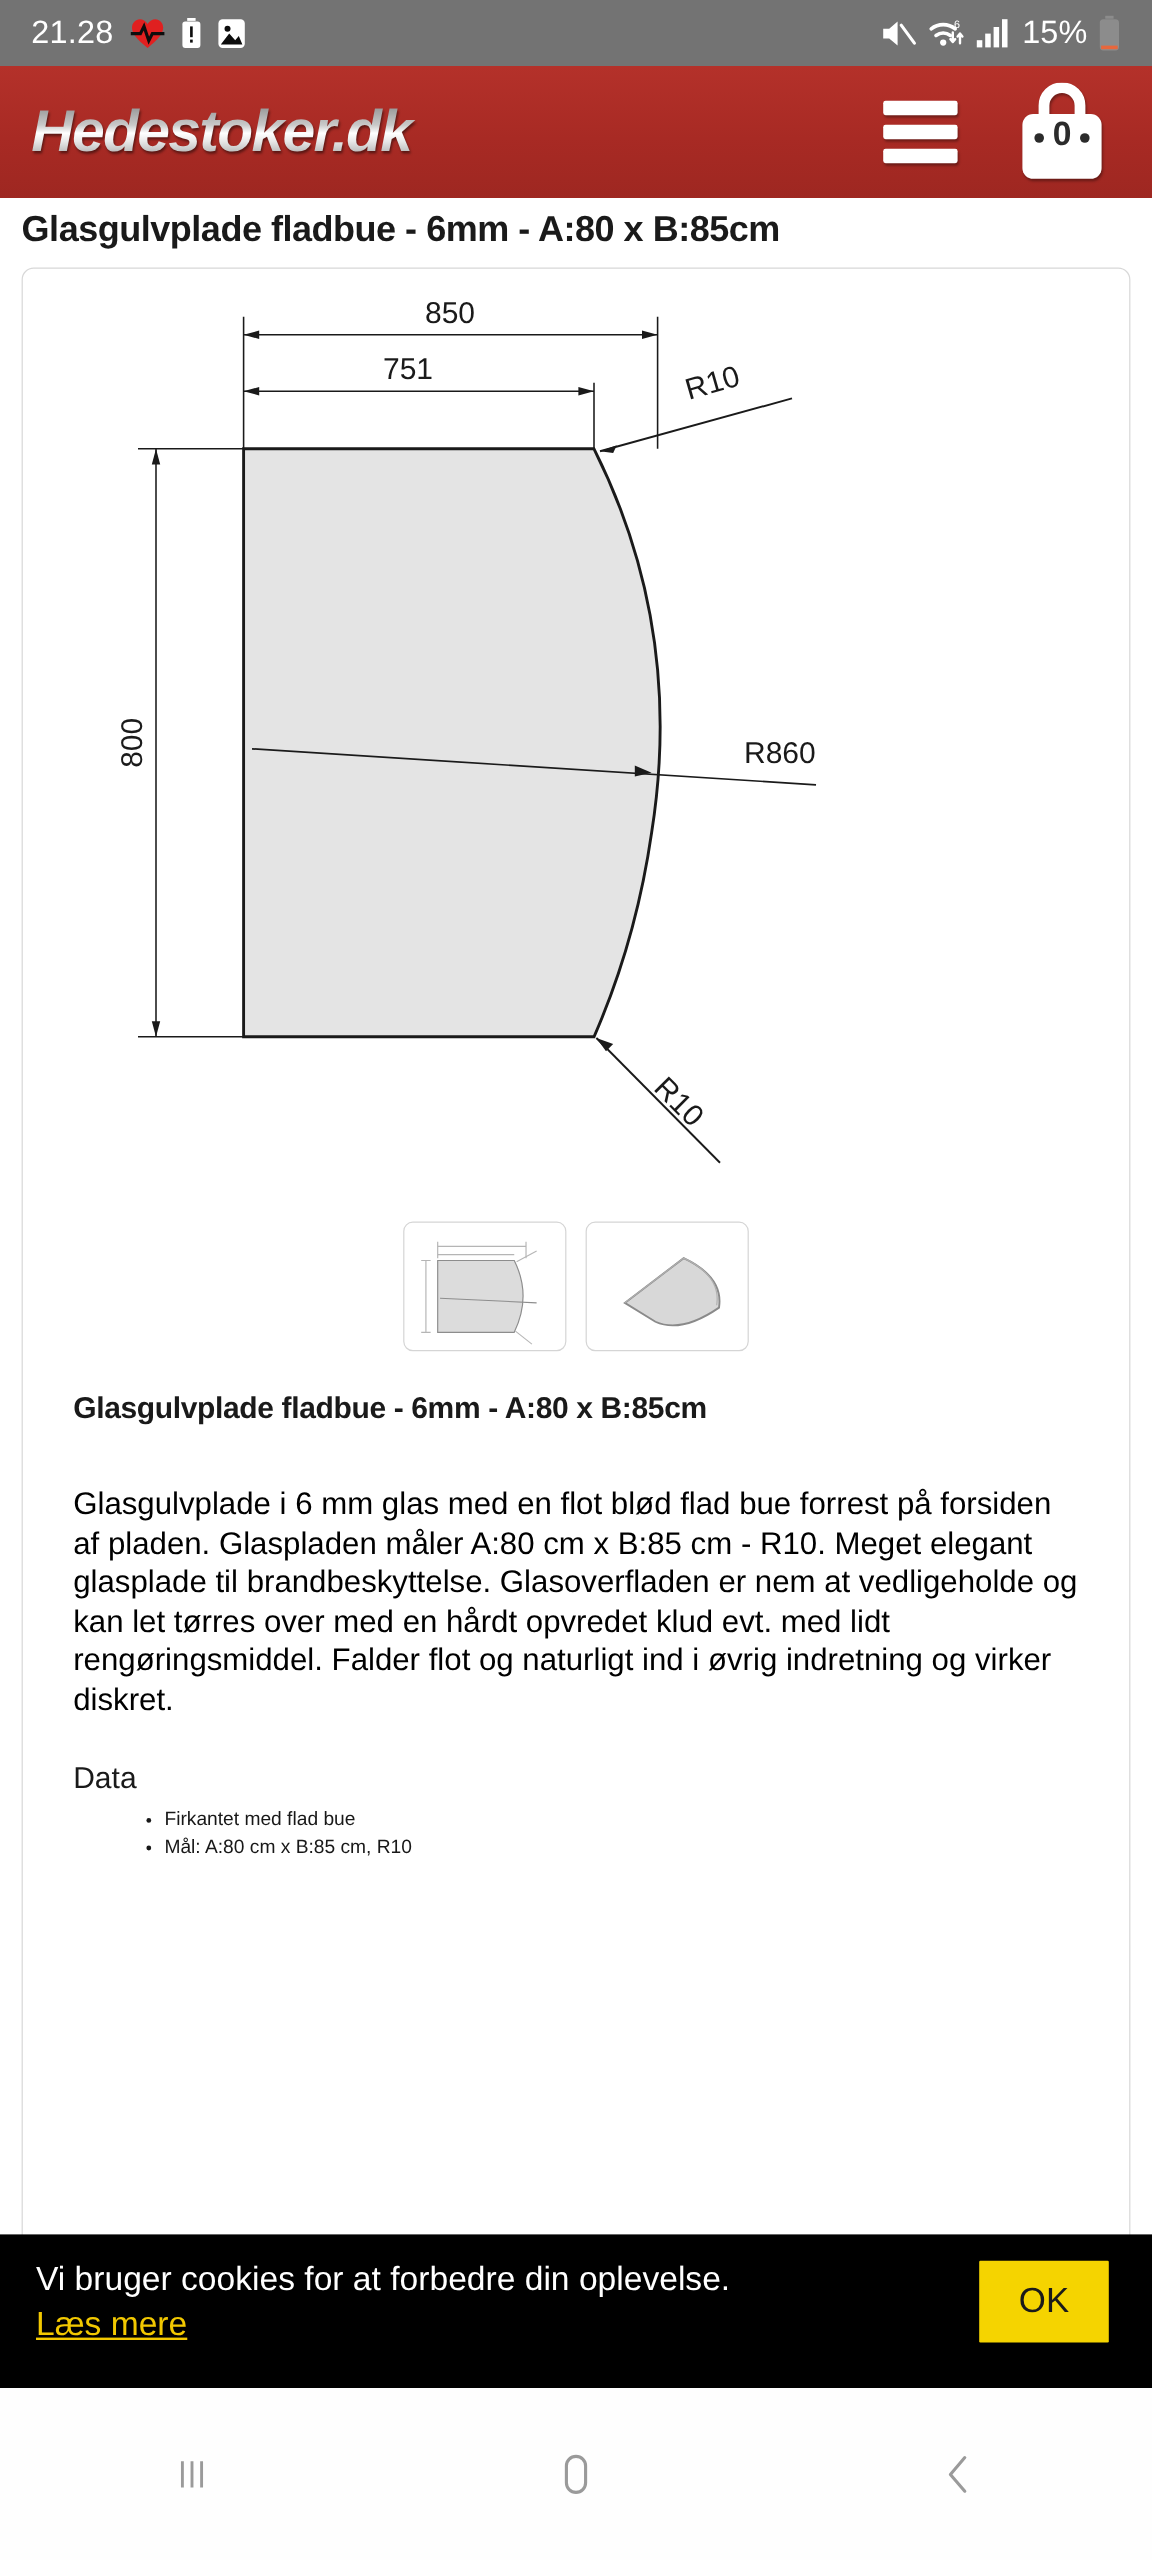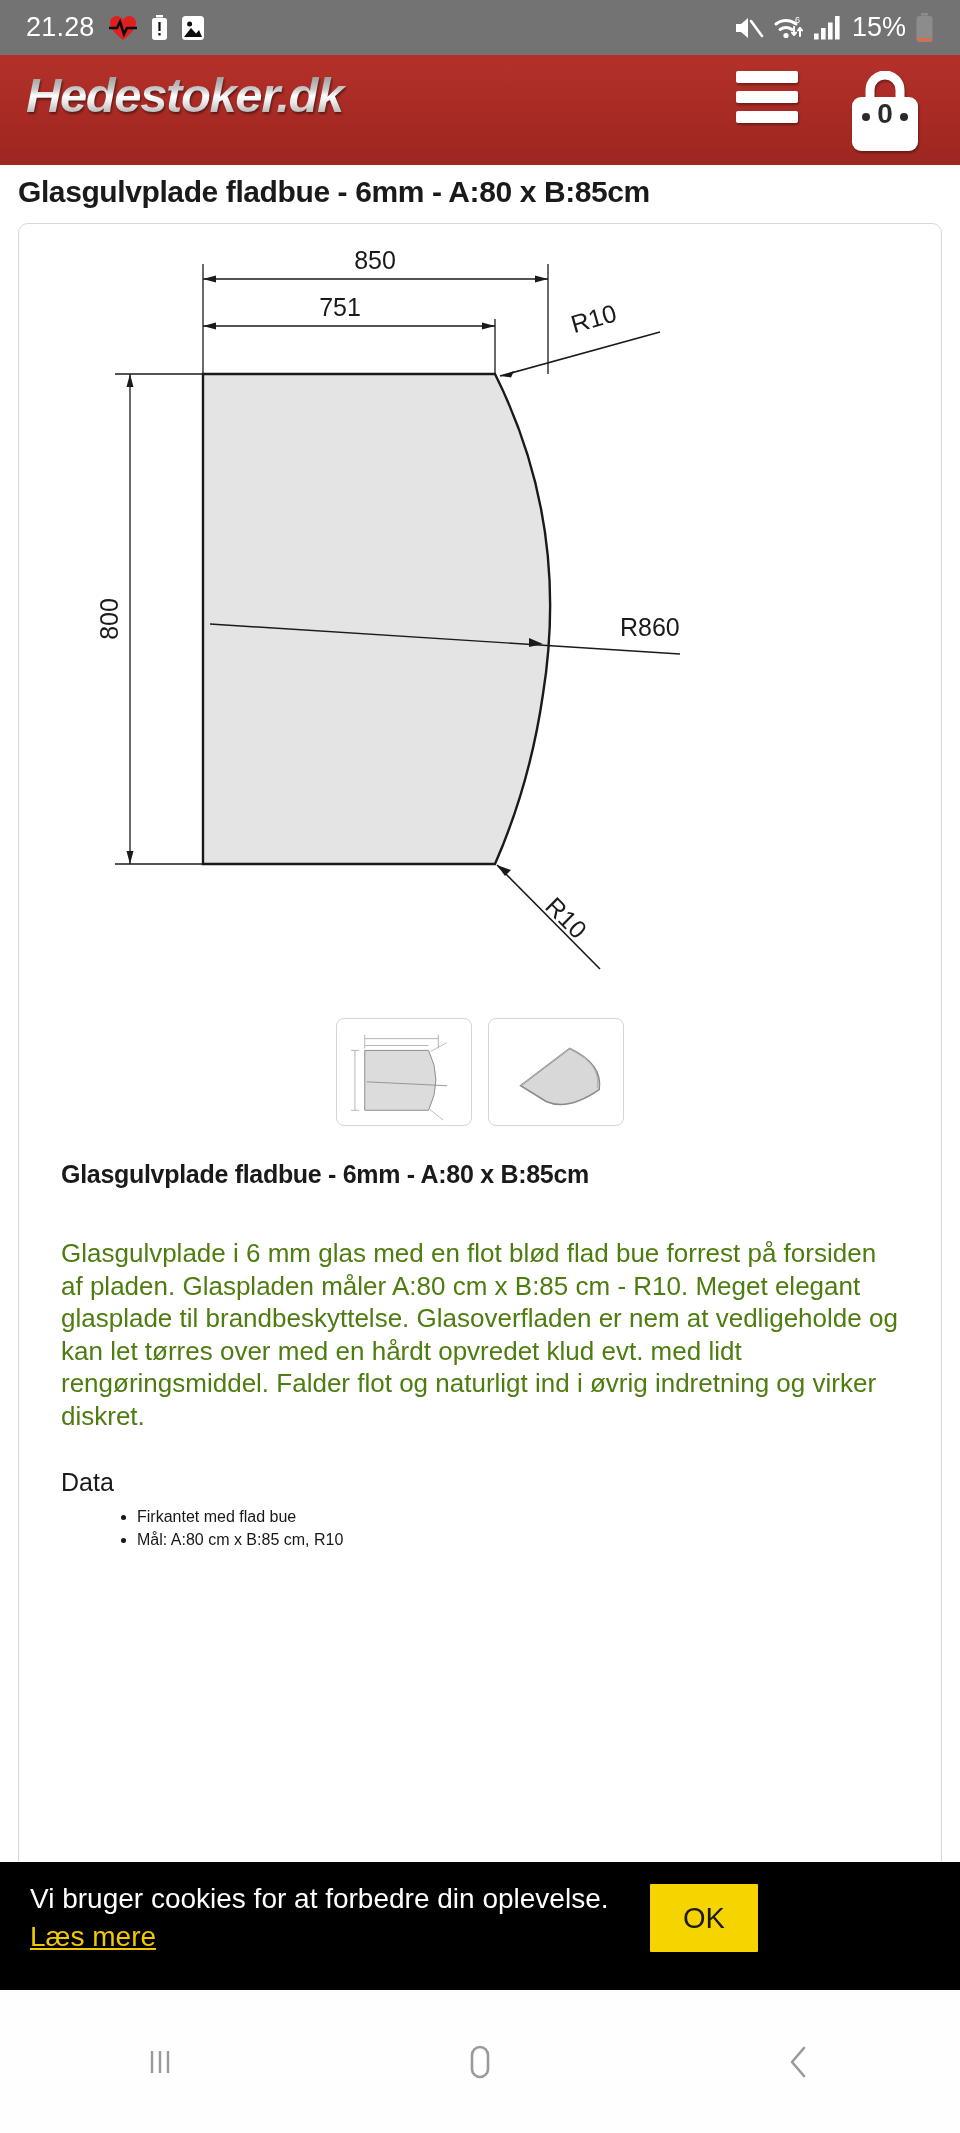--- a/index.html
+++ b/index.html
@@ -32,20 +32,21 @@
   .ico-mute { width:30px; height:26px; display:block; }
   .ico-wifi { width:31px; height:27px; display:block; }
   .ico-signal { width:30px; height:25px; display:block; }
   .ico-batt { width:19px; height:30px; display:block; }
 
   
   .siteheader {
     height:110px;
     background: linear-gradient(180deg,#b4312a 0%,#a82a24 55%,#9e2721 100%);
     display:flex;
+    align-items:center;
     padding:16px 22px;
     position:relative;
   }
   .logo-wrap { flex:1 1 auto; padding-left:4px; }
   .logo-main {
     font-family:"Liberation Sans", sans-serif;
     font-style:italic;
     font-weight:bold;
     font-size:49px;
     letter-spacing:-1.4px;
@@ -121,35 +122,35 @@
     overflow:hidden;
   }
   .thumb svg { width:100%; height:100%; }
 
   
   .prod-name {
     font-size:25px; font-weight:bold; color:#1a1a1a;
     margin:34px 0 0 42px; letter-spacing:-0.3px;
   }
   .prod-desc {
-    font-size:26px; color:#4d7c0f; line-height:1.25;
+    font-size:26px; color:#000000; line-height:1.25;
     margin:48px 42px 0 42px;
   }
   .sec-head {
     font-size:25px; font-weight:normal; color:#1a1a1a;
     margin:36px 0 0 42px;
   }
   .bullets { margin:10px 0 0 118px; }
   .bullets li { font-size:16px; color:#181818; line-height:1.3; margin-bottom:2px; }
 
   
   .cookiebar {
     position:absolute; left:0; right:0; bottom:143px; top:1862px;
     background:#000;
-    display:flex; align-items:center; 
+    display:flex; align-items:center; justify-content:space-between;
     padding:0 36px 16px 30px;
   }
   .cookietext { font-size:28px; color:#fff; line-height:1.34; max-width:620px; }
   .cookielink { color:#f2c800; text-decoration:underline; }
   .okbtn {
     background:#f5d400; color:#1a1a1a;
     font-size:29px; font-weight:normal;
     width:108px; height:68px;
     display:flex; align-items:center; justify-content:center;
     border:none; border-radius:1px; cursor:pointer;

